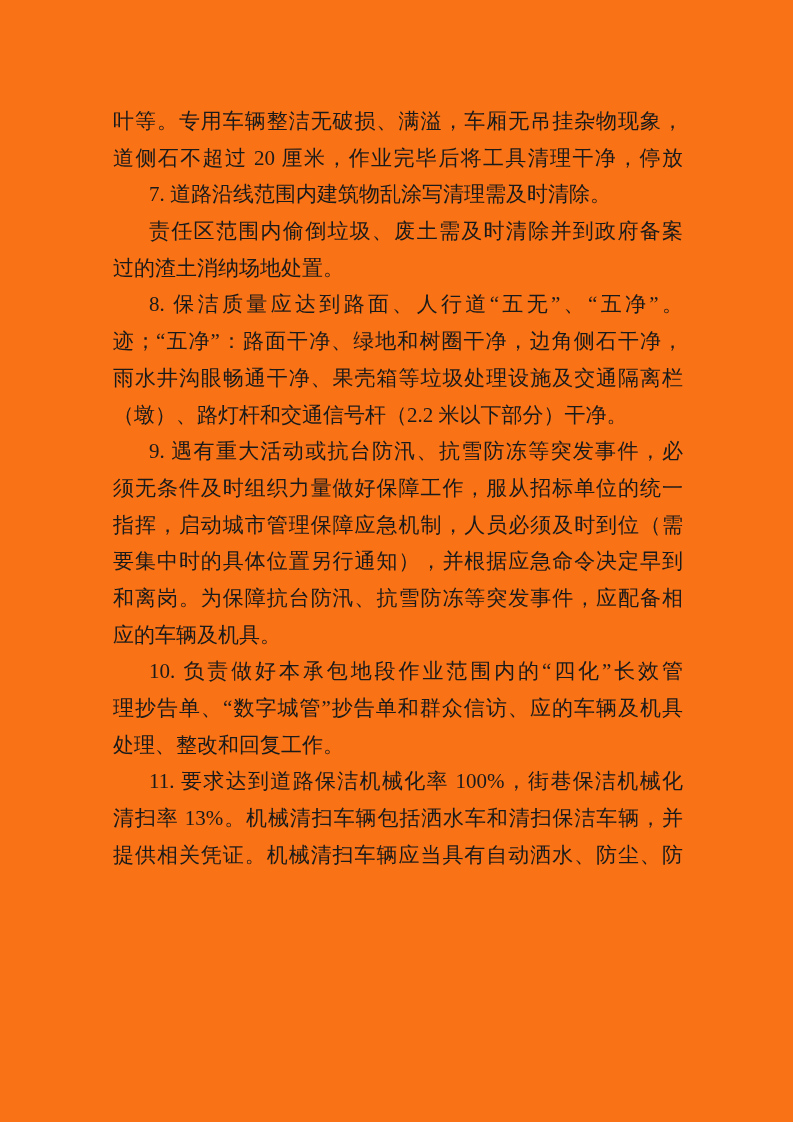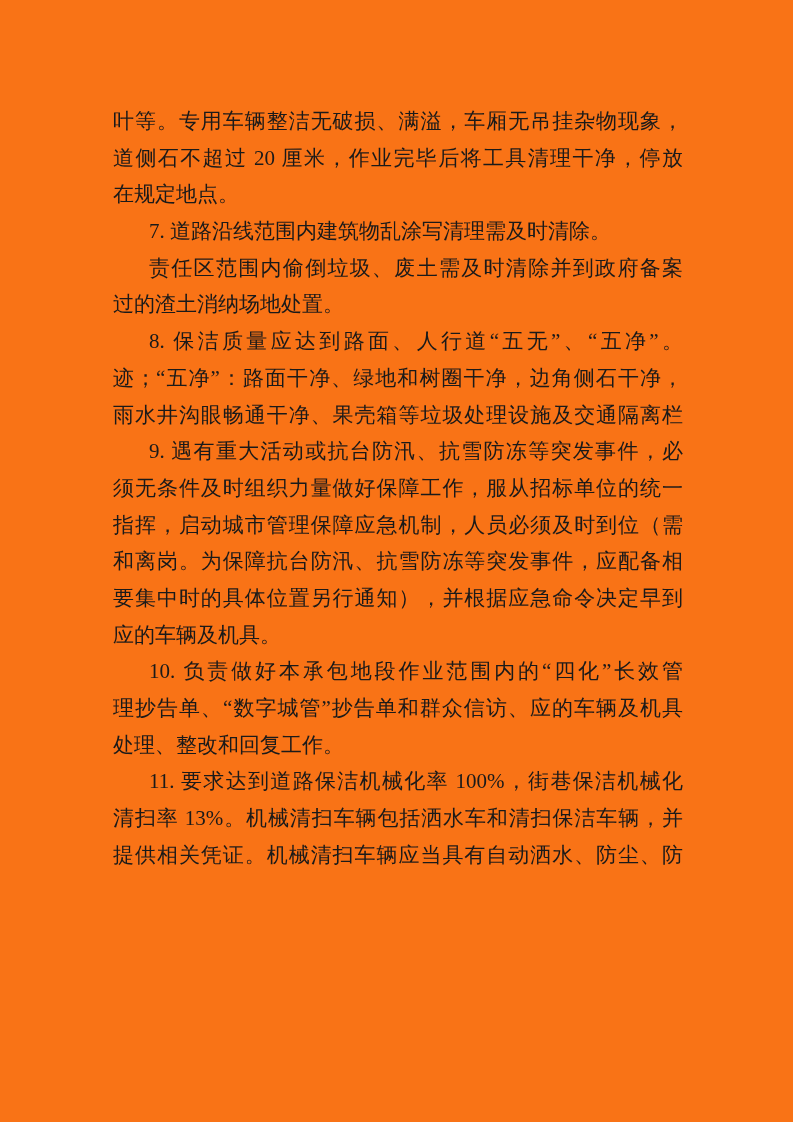--- a/index.html
+++ b/index.html
@@ -42,32 +42,32 @@
     font-family: Liberation Serif, serif;
   }
 </style>
 </head>
 <body>
 
 <div class="page">
   <div class="text-block" id="text-block">
       <div class="line j">叶等。专用车辆整洁无破损、满溢，车厢无吊挂杂物现象，</div>
       <div class="line j">道侧石不超过 20 厘米，作业完毕后将工具清理干净，停放</div>
-      <div class="line">在规定地点。</div>
       <div class="line ind">7. 道路沿线范围内建筑物乱涂写清理需及时清除。</div>
       <div class="line j ind">责任区范围内偷倒垃圾、废土需及时清除并到政府备案</div>
       <div class="line">过的渣土消纳场地处置。</div>
       <div class="line j ind">8. 保洁质量应达到路面、人行道“五无”、“五净”。</div>
       <div class="line j">迹；“五净”：路面干净、绿地和树圈干净，边角侧石干净，</div>
       <div class="line j">雨水井沟眼畅通干净、果壳箱等垃圾处理设施及交通隔离栏</div>
+      <div class="line">（墩）、路灯杆和交通信号杆（2.2 米以下部分）干净。</div>
       <div class="line j ind">9. 遇有重大活动或抗台防汛、抗雪防冻等突发事件，必</div>
       <div class="line j">须无条件及时组织力量做好保障工作，服从招标单位的统一</div>
       <div class="line j">指挥，启动城市管理保障应急机制，人员必须及时到位（需</div>
+      <div class="line j">要集中时的具体位置另行通知），并根据应急命令决定早到</div>
       <div class="line j">和离岗。为保障抗台防汛、抗雪防冻等突发事件，应配备相</div>
-      <div class="line j">要集中时的具体位置另行通知），并根据应急命令决定早到</div>
       <div class="line">应的车辆及机具。</div>
       <div class="line j ind">10. 负责做好本承包地段作业范围内的“四化”长效管</div>
       <div class="line j">理抄告单、“数字城管”抄告单和群众信访、应的车辆及机具</div>
       <div class="line">处理、整改和回复工作。</div>
       <div class="line j ind">11. 要求达到道路保洁机械化率 100%，街巷保洁机械化</div>
       <div class="line j">清扫率 13%。机械清扫车辆包括洒水车和清扫保洁车辆，并</div>
       <div class="line j">提供相关凭证。机械清扫车辆应当具有自动洒水、防尘、防</div>
     </div>
 </div>
 

